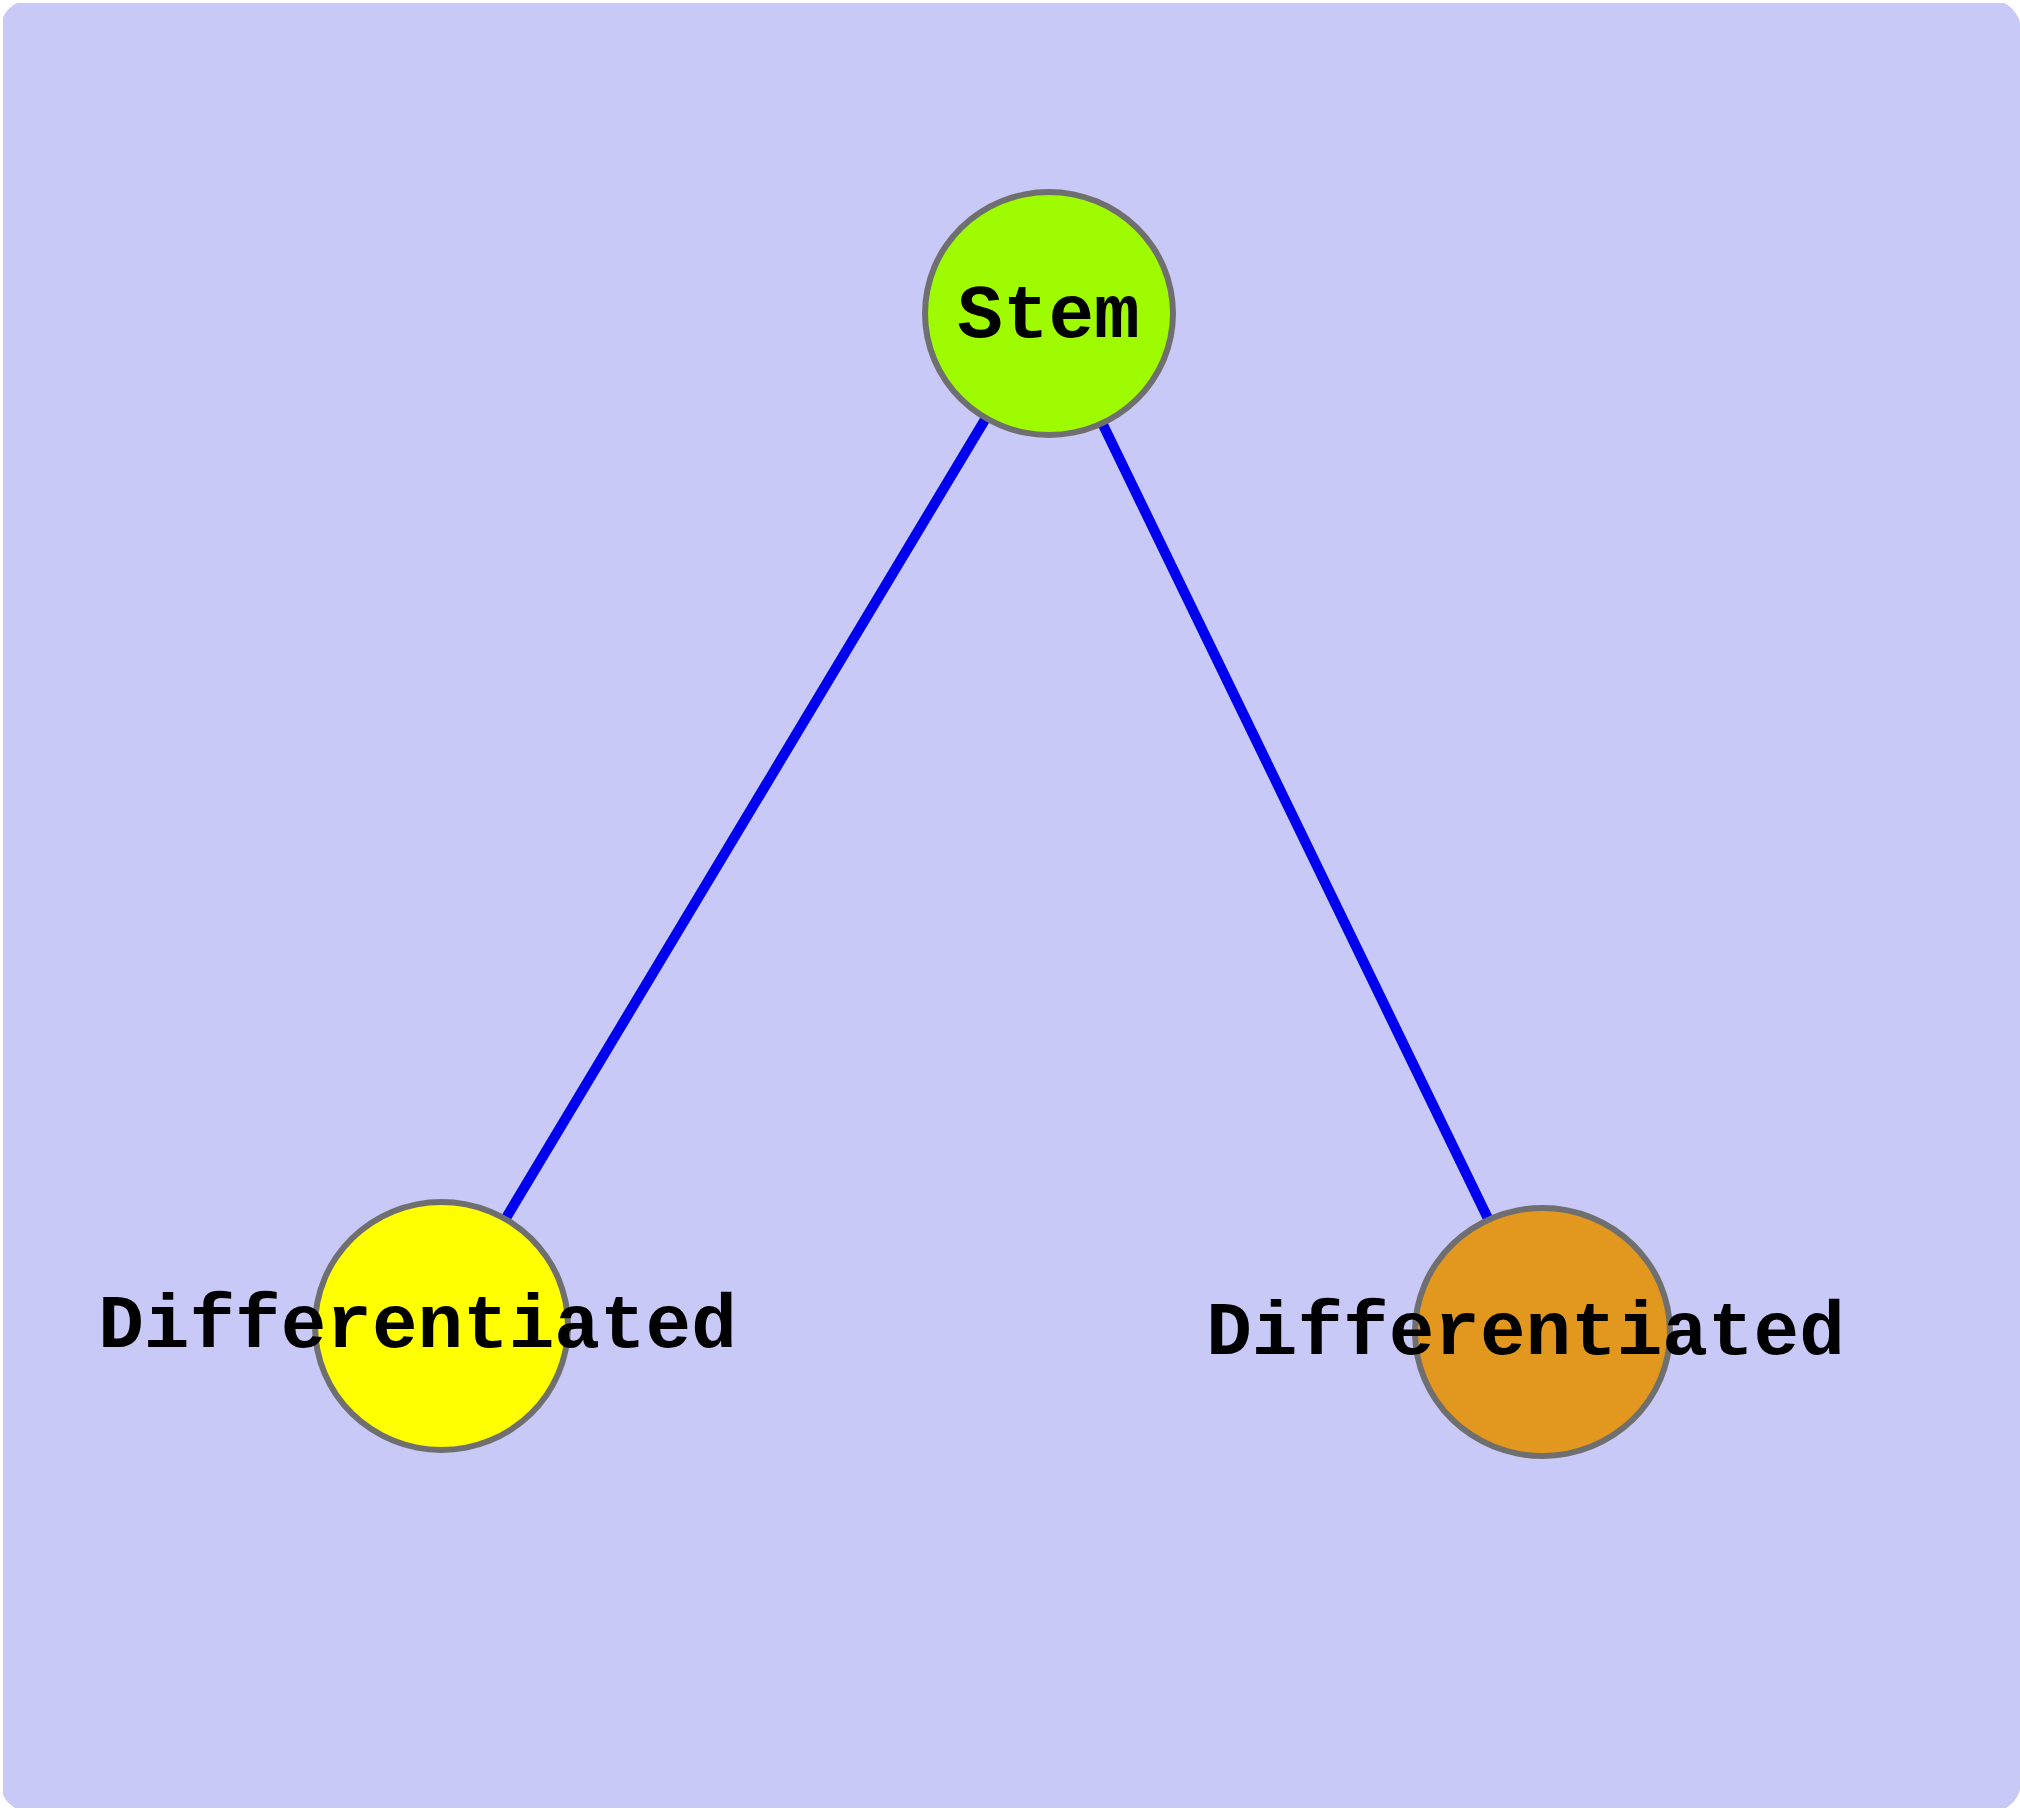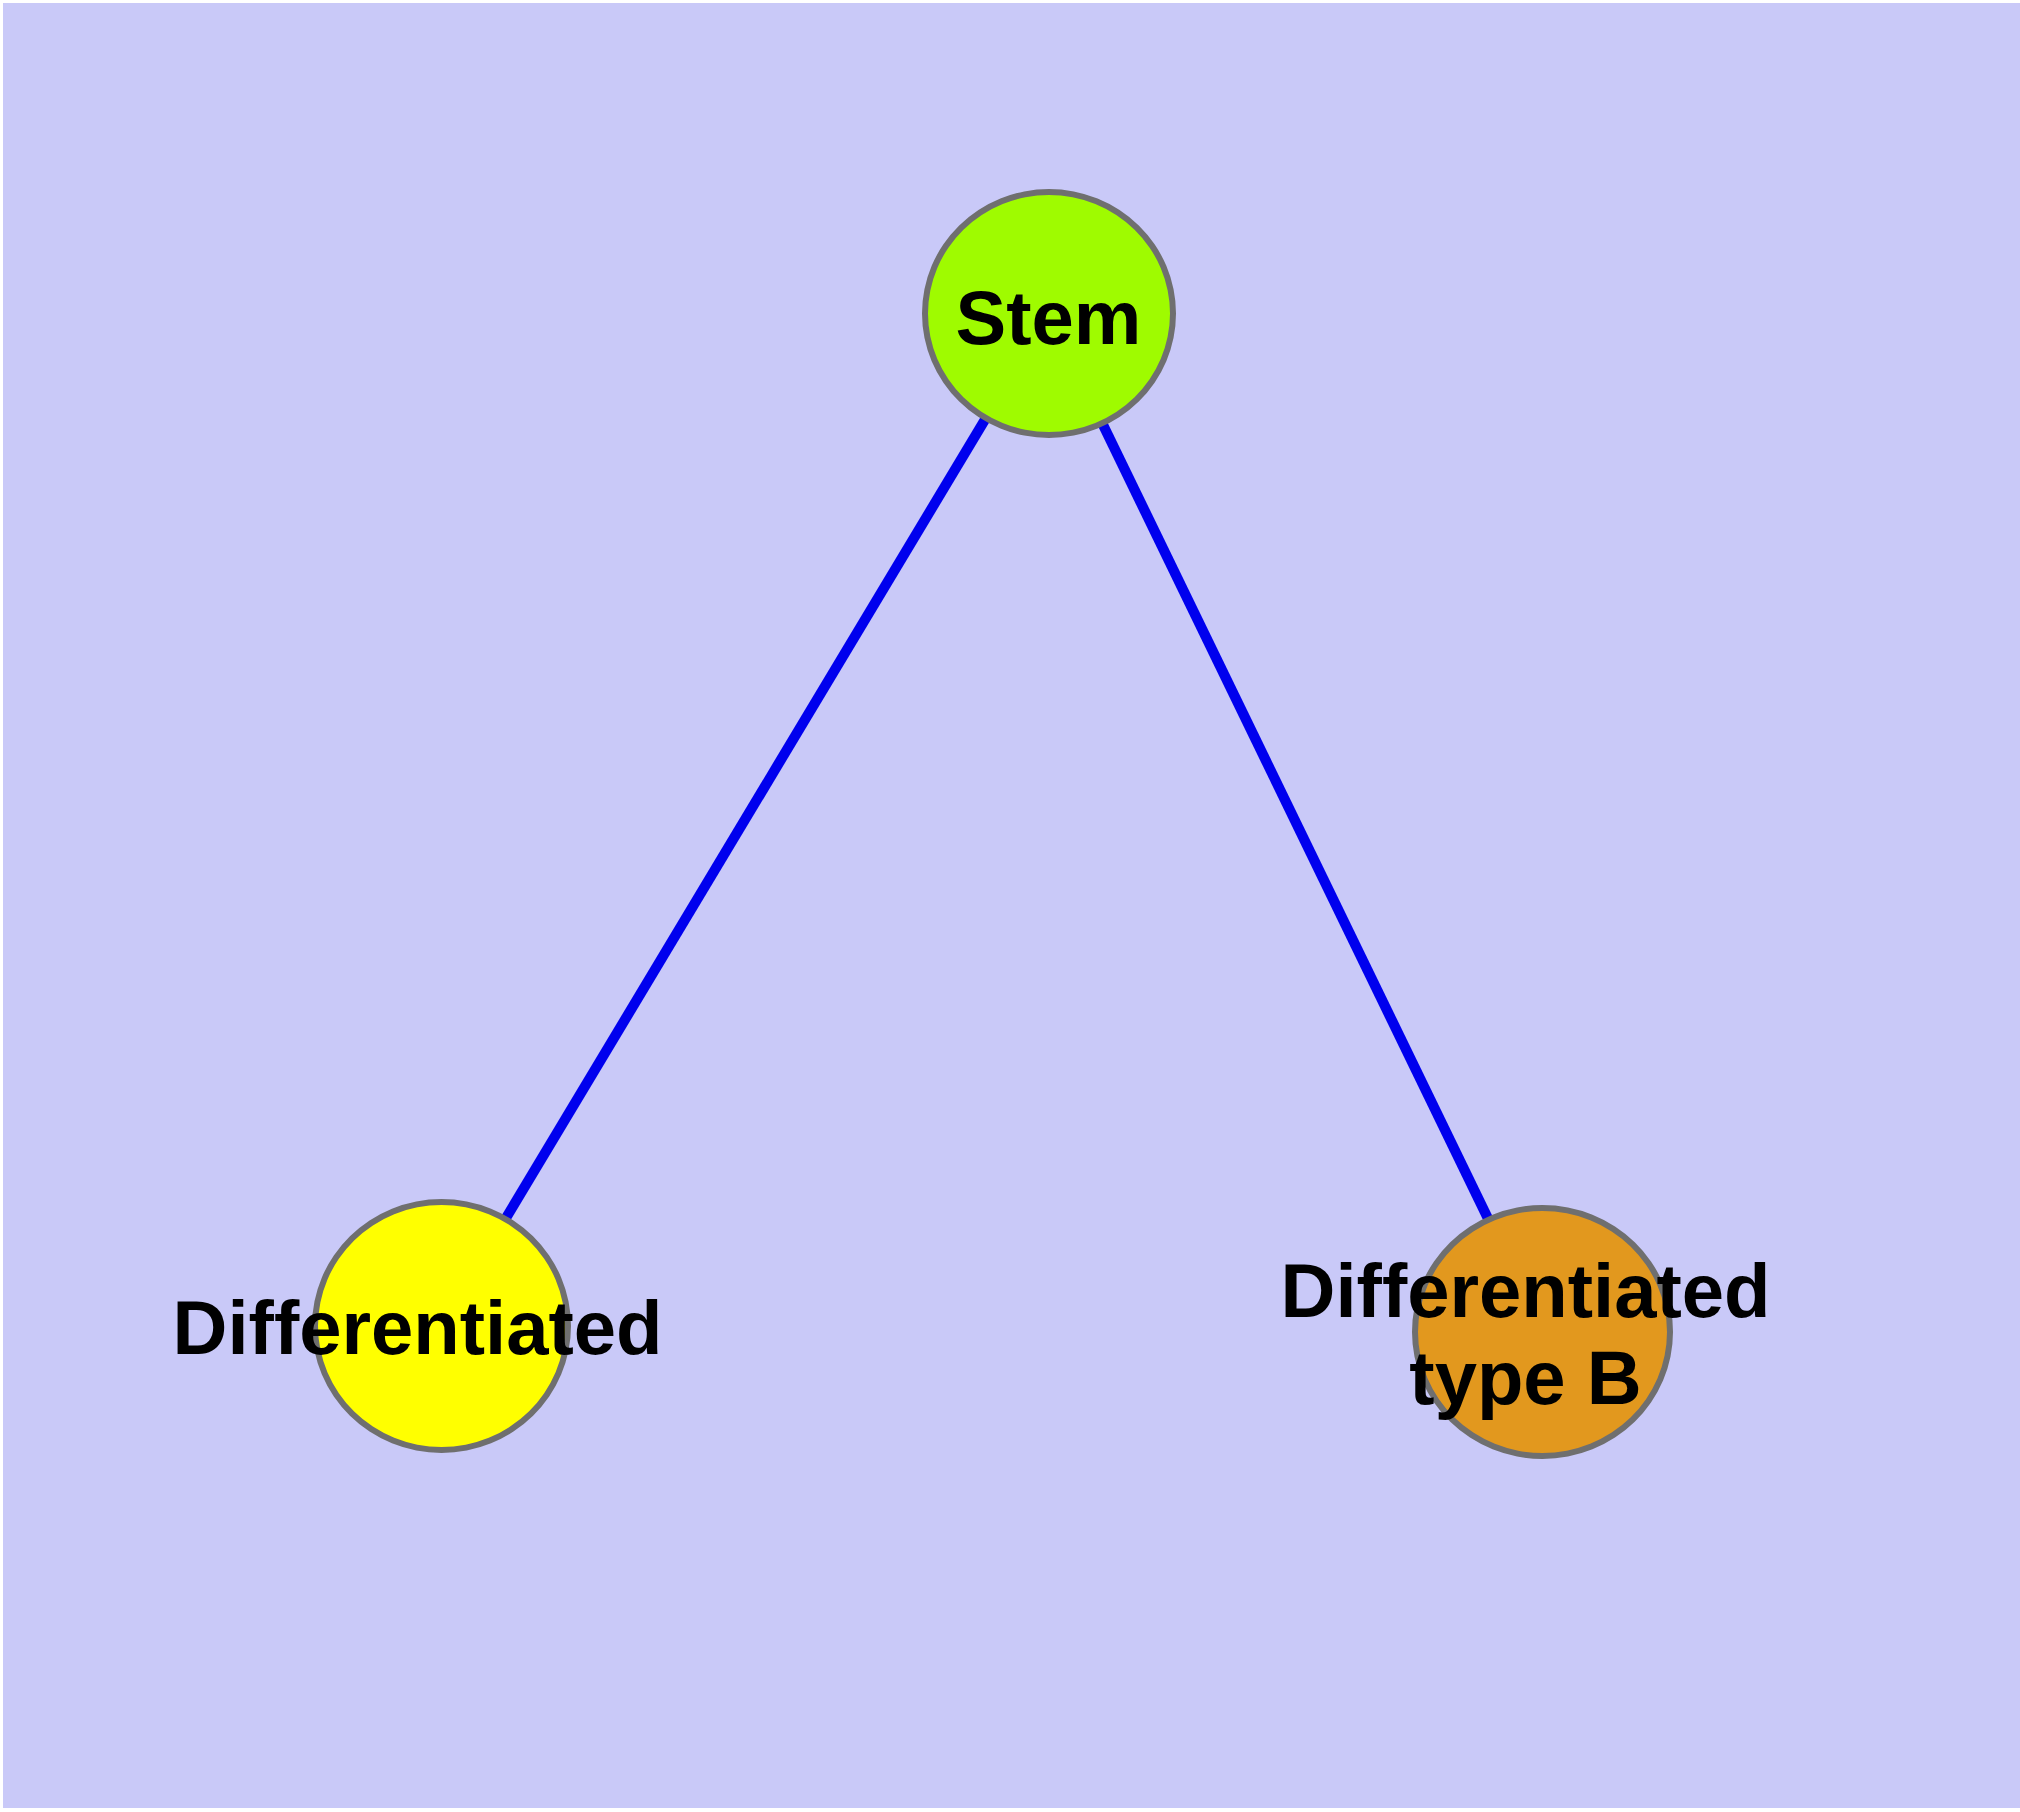--- a/index.html
+++ b/index.html
@@ -6,21 +6,22 @@
     margin: 0;
     padding: 0;
     background: #ffffff;
   }
   .page {
     position: relative;
     width: 2021px;
     height: 1812px;
     background: #ffffff;
     overflow: hidden;
-    font-family: Liberation Sans, sans-serif;
+    font-family: Liberation Mono, monospace;
+    border-radius: 30px;
   }
   .canvas {
     position: absolute;
     left: 2.5px;
     top: 3.4px;
     width: 2018px;
     height: 1805px;
   }
   .edge-layer {
     position: absolute;
@@ -58,17 +59,16 @@
       <div class="node" style="left: 309px; top: 1196px; width: 259px; height: 254px; background: rgb(255, 255, 0); border-color: rgb(111, 111, 111);"></div>
       <div class="node" style="left: 1409px; top: 1202px; width: 261px; height: 254px; background: rgb(226, 152, 30); border-color: rgb(111, 111, 111);"></div>
       <div class="node-label" style="left: 1046px; top: 314px; color: rgb(0, 0, 0);">
         <div>Stem</div>
       </div>
       <div class="node-label" style="left: 415px; top: 1324px; color: rgb(0, 0, 0);">
         <div>Differentiated</div>
       </div>
       <div class="node-label" style="left: 1523px; top: 1331px; color: rgb(0, 0, 0);">
         <div>Differentiated</div>
-        <div>type B</div>
       </div>
     </div>
 </div>
 
 
 </body></html>

